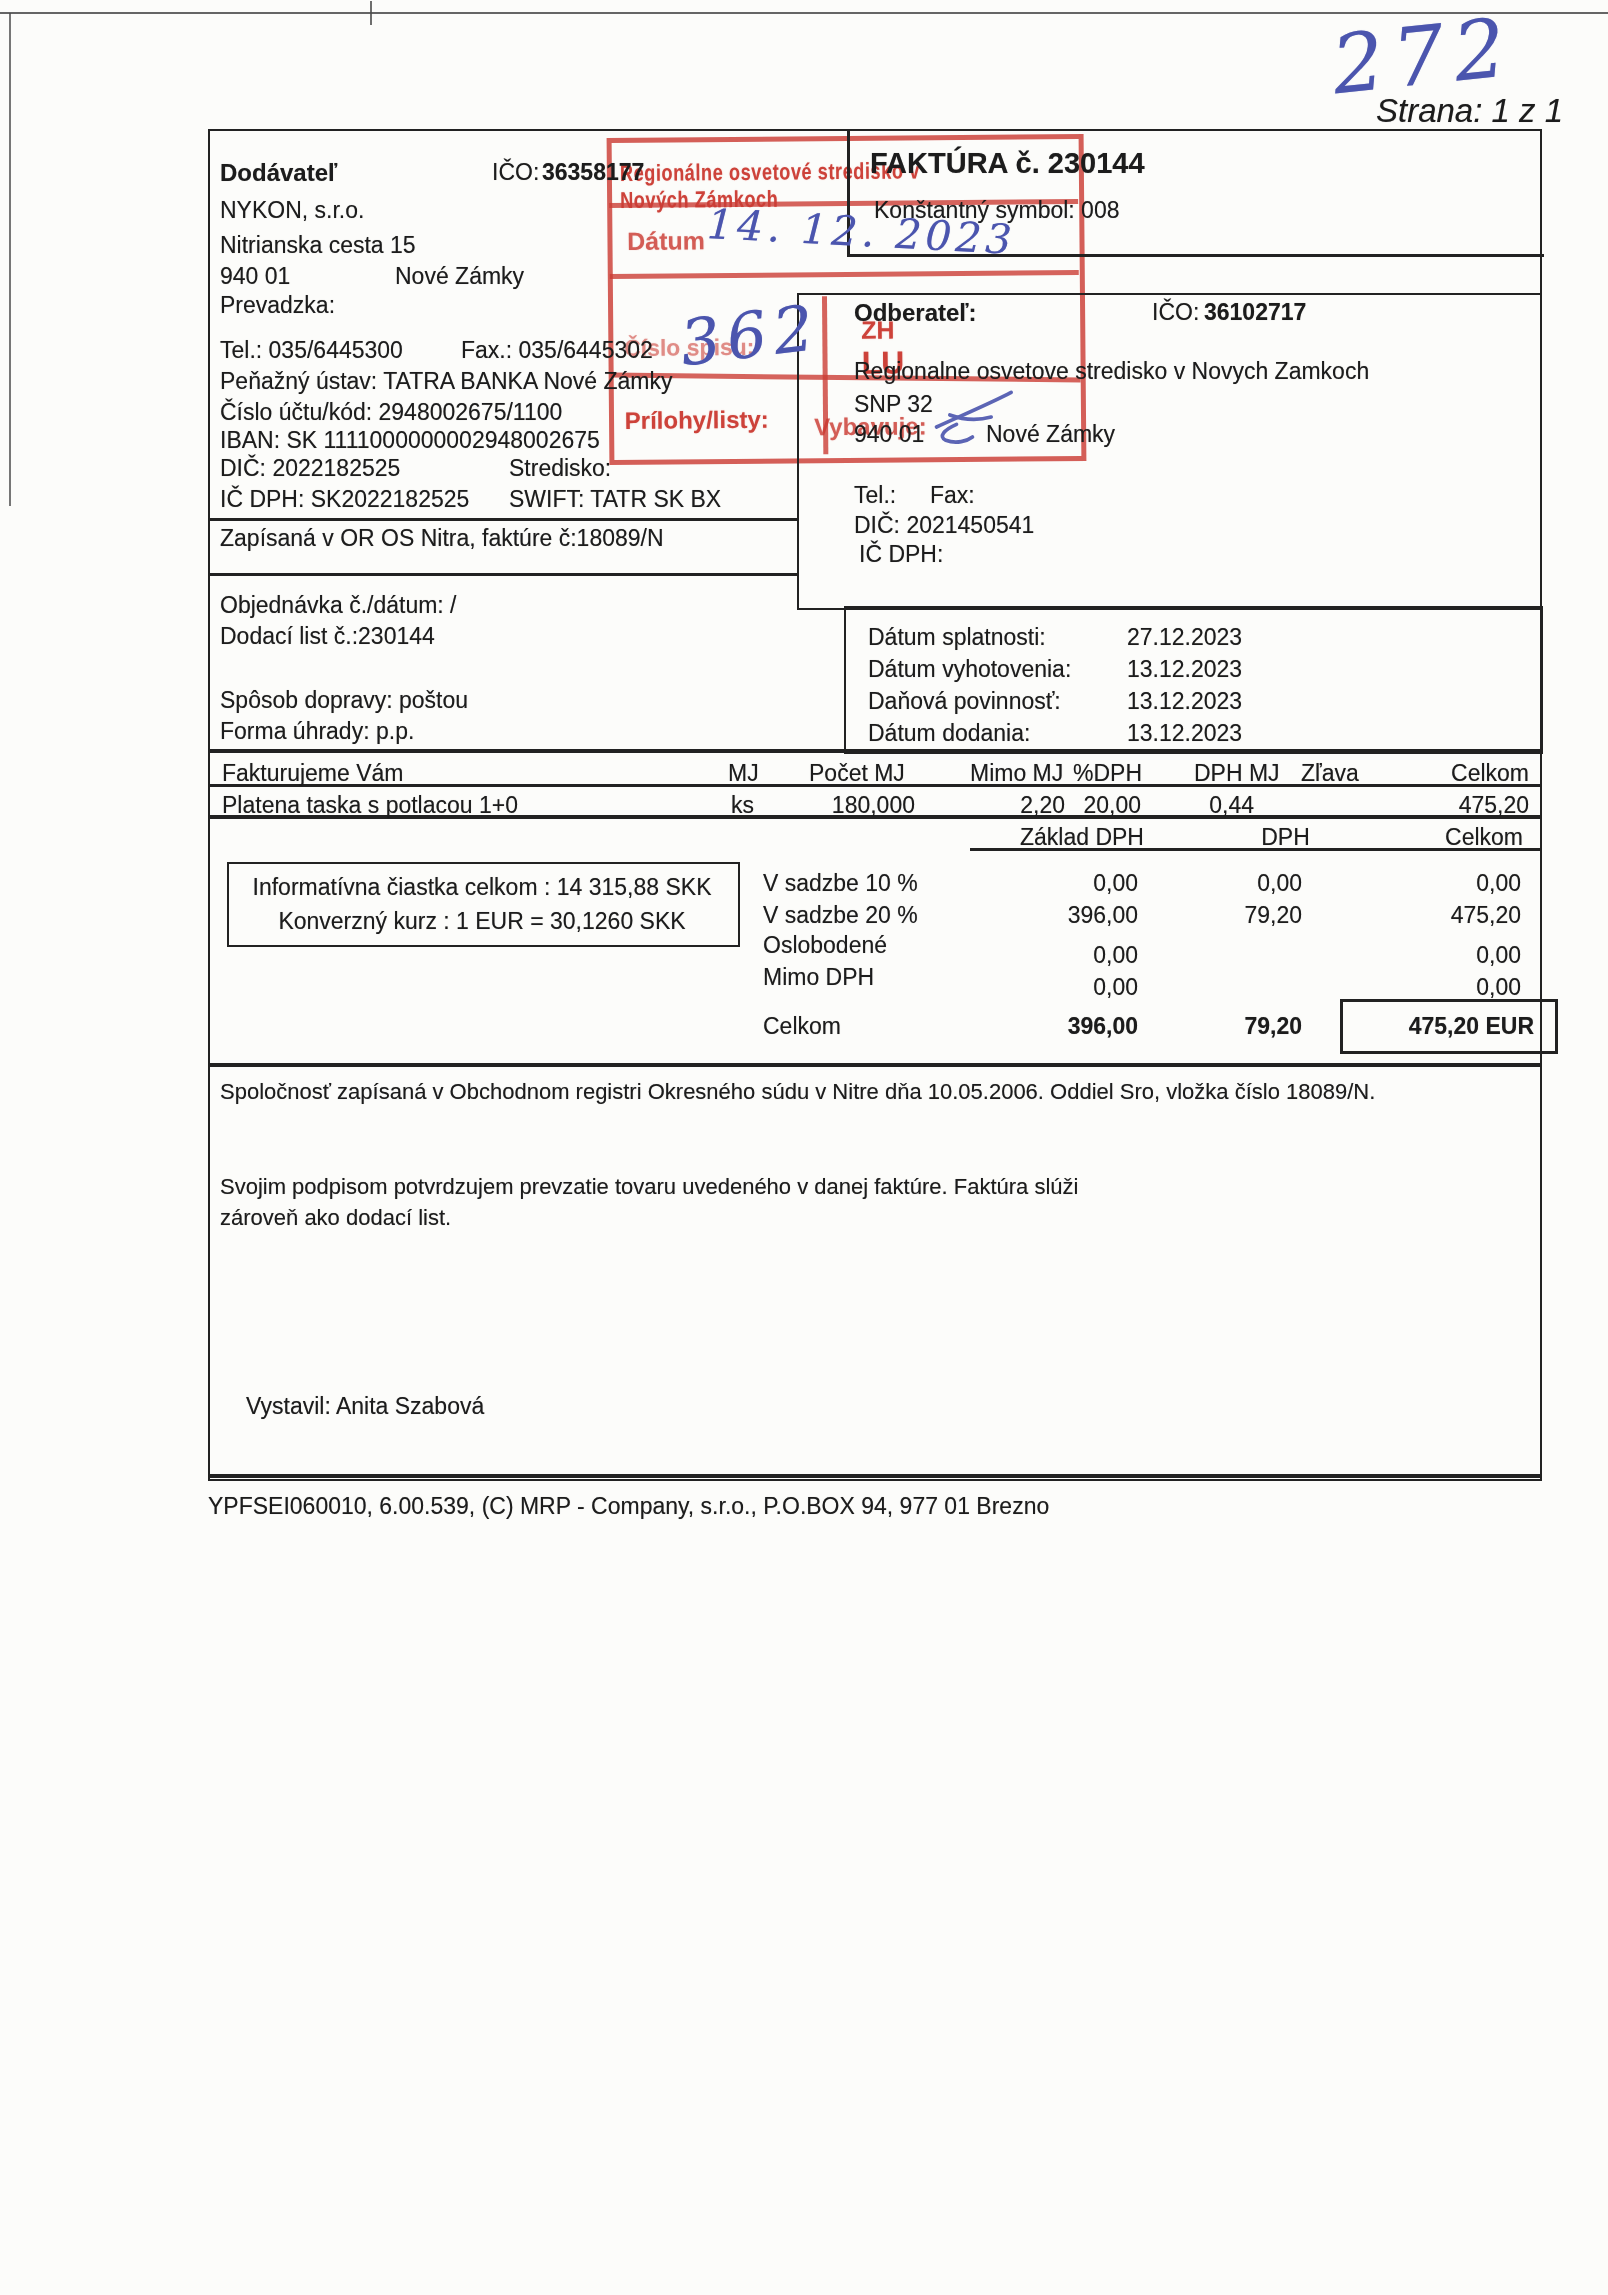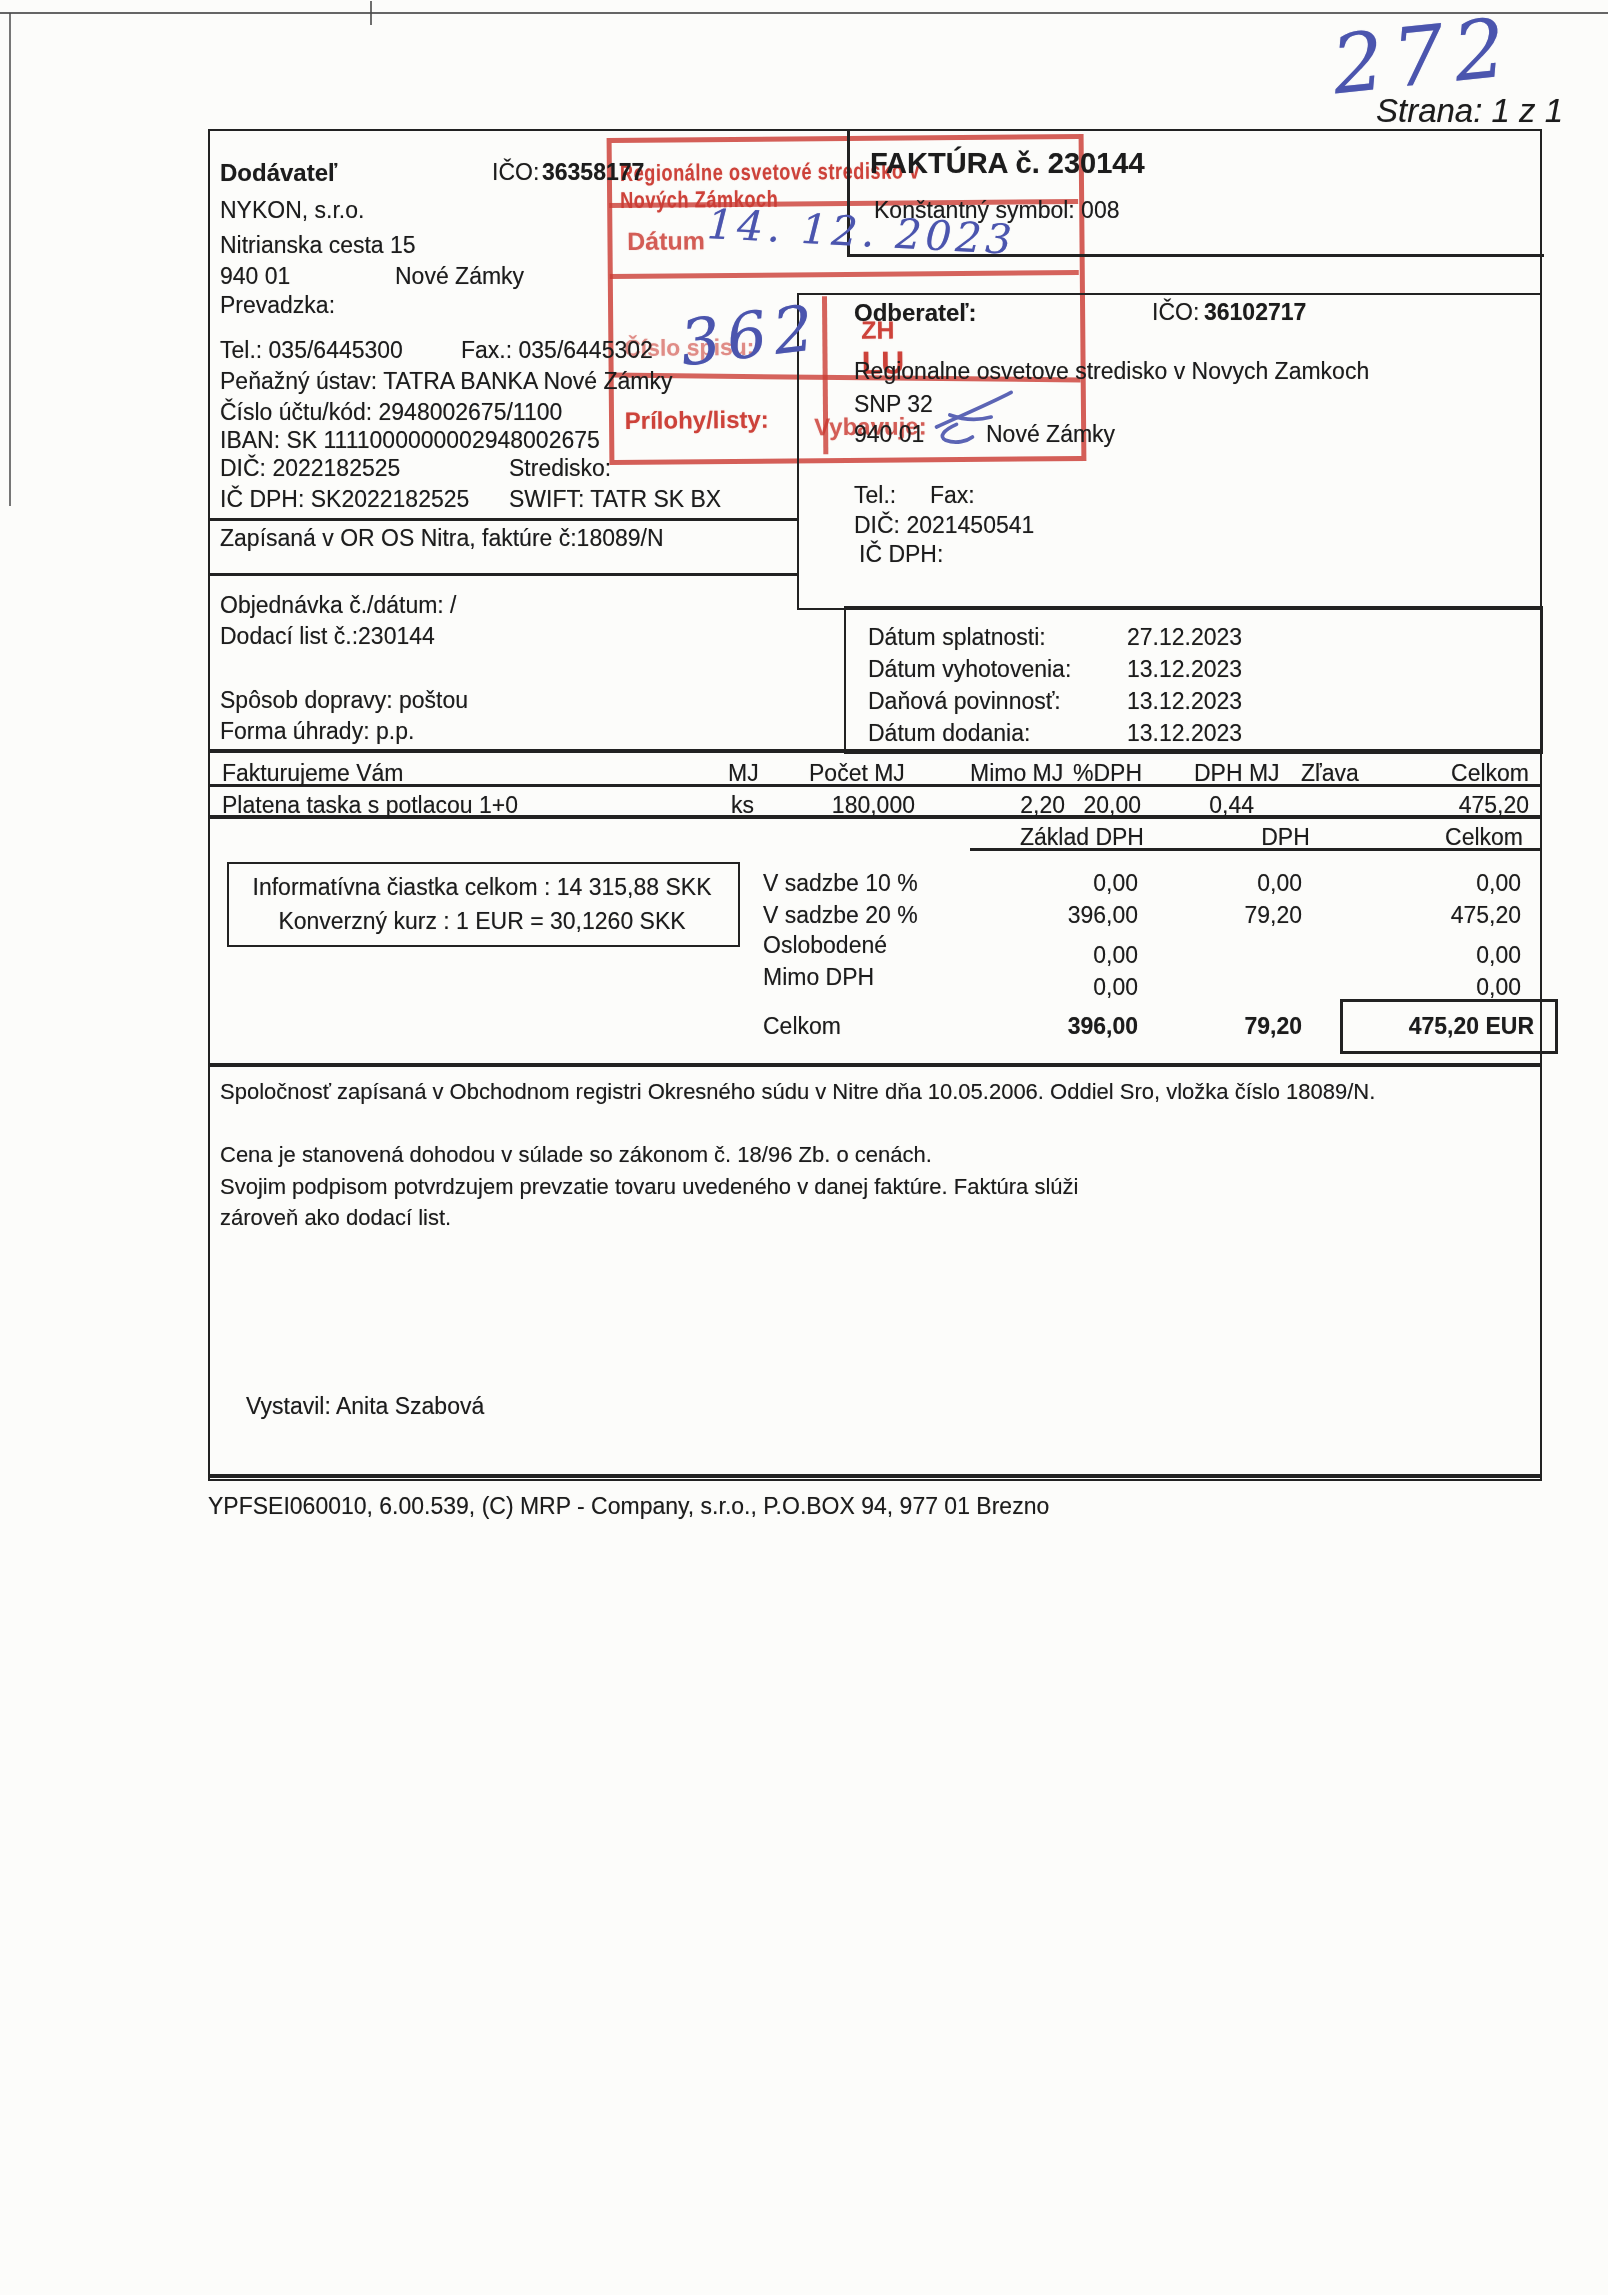--- a/index.html
+++ b/index.html
@@ -173,20 +173,19 @@
   <div class="abs t z5" style="left:763px;top:964px;">Mimo DPH</div>
   <div class="abs t z5 right" style="left:1038px;top:974px;width:100px;">0,00</div>
   <div class="abs t z5 right" style="left:1421px;top:974px;width:100px;">0,00</div>
 
   <div class="abs t z5" style="left:763px;top:1013px;">Celkom</div>
   <div class="abs t b z5 right" style="left:1038px;top:1013px;width:100px;">396,00</div>
   <div class="abs t b z5 right" style="left:1202px;top:1013px;width:100px;">79,20</div>
   <div class="abs t b z5 right" style="left:1400px;top:1013px;width:134px;">475,20 EUR</div>
 
   <div class="abs t sm z5" style="left:220px;top:1079px;">Spoločnosť zapísaná v Obchodnom registri Okresného súdu v Nitre dňa 10.05.2006. Oddiel Sro, vložka číslo 18089/N.</div>
-  <div class="abs t sm z5" style="left:220px;top:1142px;">Cena je stanovená dohodou v súlade so zákonom č. 18/96 Zb. o cenách.</div>
   <div class="abs t sm z5" style="left:220px;top:1174px;">Svojim podpisom potvrdzujem prevzatie tovaru uvedeného v danej faktúre. Faktúra slúži</div>
   <div class="abs t sm z5" style="left:220px;top:1205px;">zároveň ako dodací list.</div>
   <div class="abs t z5" style="left:246px;top:1393px;">Vystavil: Anita Szabová</div>
   <div class="abs t z5" style="left:208px;top:1493px;">YPFSEI060010, 6.00.539, (C) MRP - Company, s.r.o., P.O.BOX 94, 977 01 Brezno</div>
 
 </div>
 
 
 </body></html>

